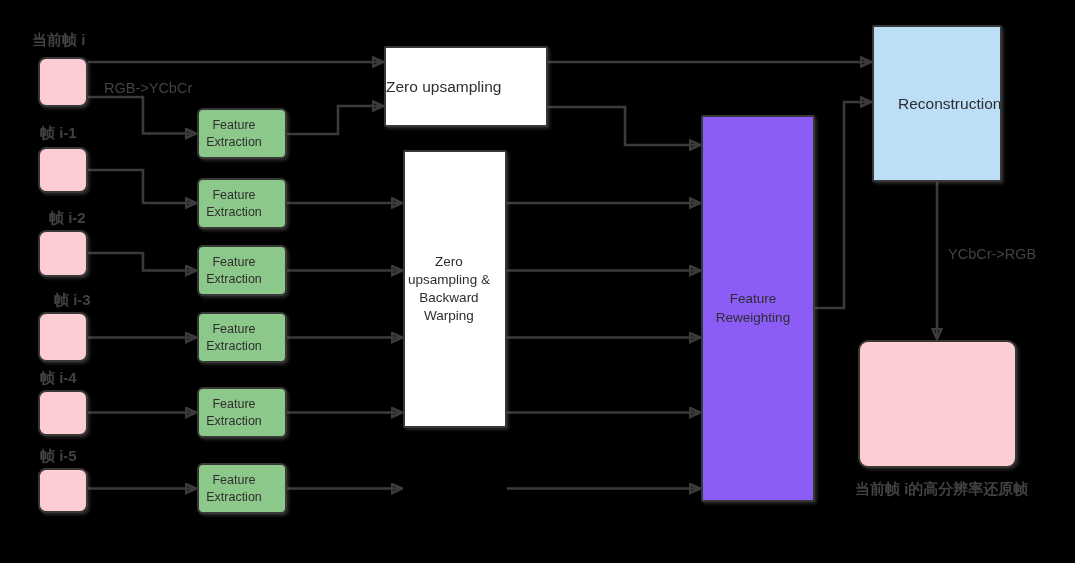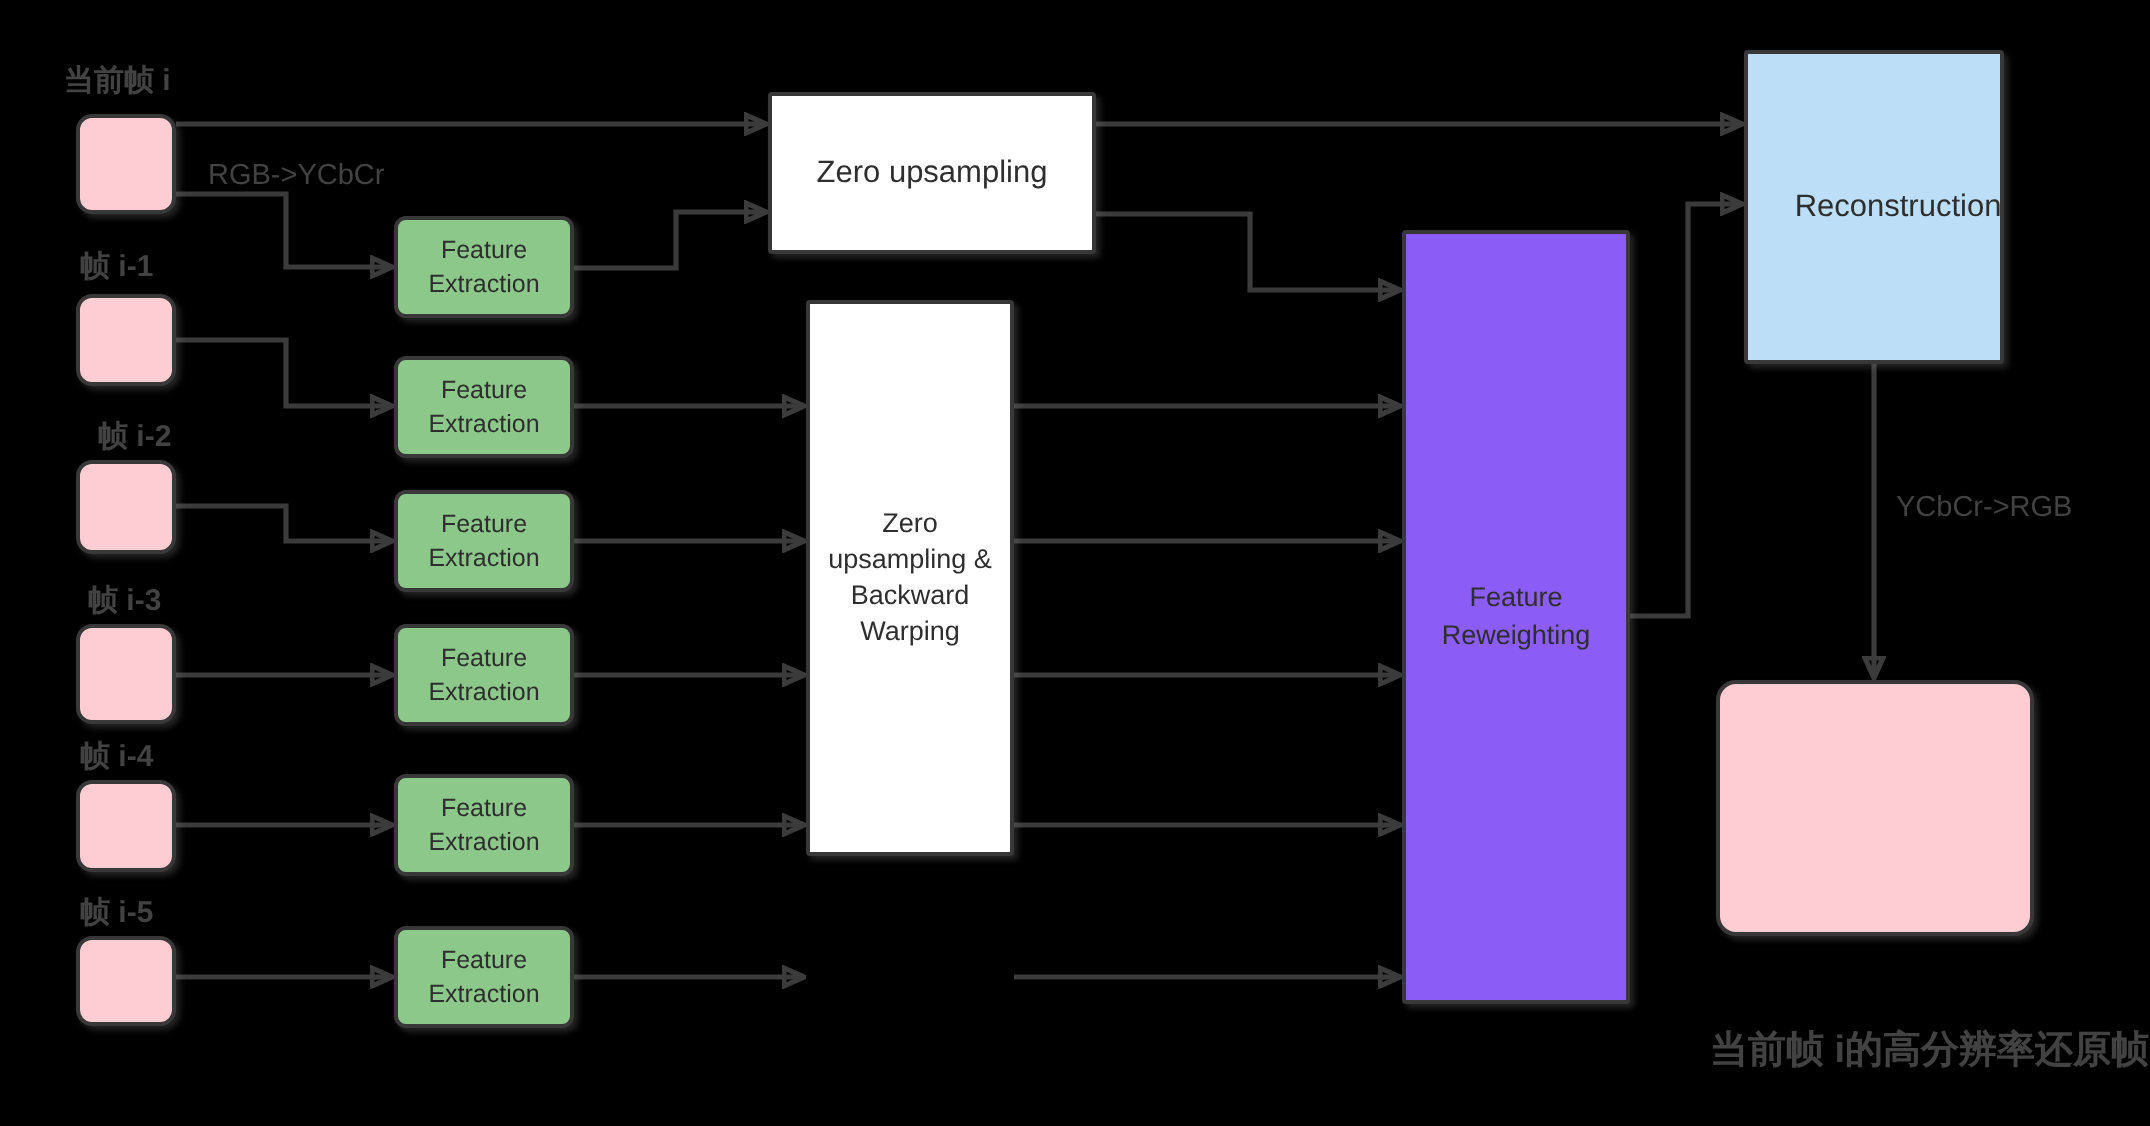--- a/index.html
+++ b/index.html
@@ -4,38 +4,38 @@
 <style>
   html,body{margin:0;padding:0;background:#000;}
   .canvas{
     position:relative;width:1075px;height:563px;background:#000000;
     font-family:"Liberation Sans","DejaVu Sans",sans-serif;overflow:hidden;
   }
   .edges{position:absolute;left:0;top:0;width:1075px;height:563px;}
   .edges path{fill:none;stroke:#3b3b3b;stroke-width:2.6px;}
   .node{
     position:absolute;box-sizing:border-box;border:2.6px solid #383838;
-    display:flex;align-items:center;justify-content:center;text-align:center;
+    display:flex;align-items:center;text-align:center;
     color:#2e2e2e;box-shadow:2px 2px 3px rgba(115,115,115,0.32);
   }
   .frame{background:#fecdd3;border-radius:8px;}
   .fe{background:#8dc88b;border-radius:6px;font-size:12.5px;line-height:1.3;}
   .fe span{display:block;width:70px;}
   .plain{background:#ffffff;border-radius:2px;}
   .zu{font-size:15.5px;}
   .zubw{font-size:13.5px;line-height:1.35;}
   .zubw span{display:block;width:88px;}
   .yellow{background:#8b5cf6;border-radius:2px;font-size:13.5px;line-height:1.35;}
   .yellow span{display:block;width:100px;}
   .blue{background:#bcdef6;border-radius:2px;font-size:15.5px;}
   .outframe{background:#fecdd3;border-radius:10px;}
   .lbl{position:absolute;color:#424242;white-space:nowrap;}
   .frame-lbl{font-size:15px;font-weight:700;}
   .small-lbl{font-size:14.5px;}
-  .caption{font-size:19px;font-weight:700;margin-top:32px;}
+  .caption{font-size:15px;font-weight:700;}
 </style>
 </head>
 <body>
 
 <div class="canvas">
 
   <svg class="edges" viewBox="0 0 1075 563" xmlns="http://www.w3.org/2000/svg">
     <defs>
       <marker id="ah" markerUnits="userSpaceOnUse" markerWidth="12" markerHeight="12" refX="10" refY="6" orient="auto">
         <path d="M1,1.5 L11,6 L1,10.5 Z" fill="#3b3b3b" stroke="none"></path>
@@ -61,21 +61,21 @@
     <path d="M507 337.5 H699" marker-end="url(#ah)"></path>
     <path d="M507 412.5 H699" marker-end="url(#ah)"></path>
     <path d="M507 488.5 H699" marker-end="url(#ah)"></path>
     <path d="M815 308 H844 V102 H870" marker-end="url(#ah)"></path>
     <path d="M937 182 V338" marker-end="url(#ah)"></path>
   </svg>
 
   <div class="lbl frame-lbl" style="left:32px;top:31px;">当前帧 i</div>
   <div class="lbl frame-lbl" style="left:40px;top:124px;">帧 i-1</div>
   <div class="lbl frame-lbl" style="left:49px;top:209px;">帧 i-2</div>
-  <div class="lbl frame-lbl" style="left:44px;top:291px;text-align:right;">帧 i-3</div>
+  <div class="lbl frame-lbl" style="left:54px;top:291px;text-align:right;">帧 i-3</div>
   <div class="lbl frame-lbl" style="left:40px;top:369px;">帧 i-4</div>
   <div class="lbl frame-lbl" style="left:40px;top:447px;">帧 i-5</div>
 
   <div class="node frame" style="left:38px;top:57px;width:50px;height:50px;"></div>
   <div class="node frame" style="left:38px;top:147px;width:50px;height:46px;"></div>
   <div class="node frame" style="left:38px;top:230px;width:50px;height:47px;"></div>
   <div class="node frame" style="left:38px;top:312px;width:50px;height:50px;"></div>
   <div class="node frame" style="left:38px;top:390px;width:50px;height:46px;"></div>
   <div class="node frame" style="left:38px;top:468px;width:50px;height:45px;"></div>
 

